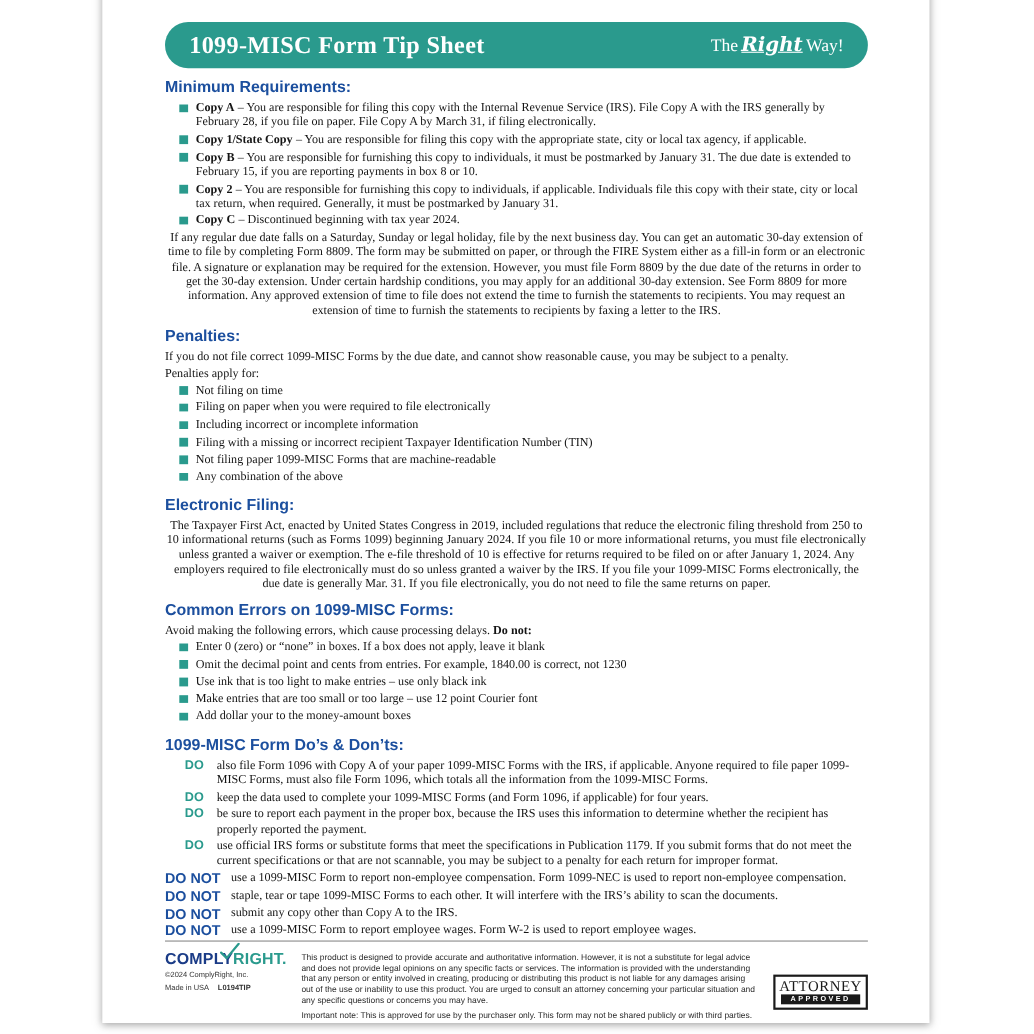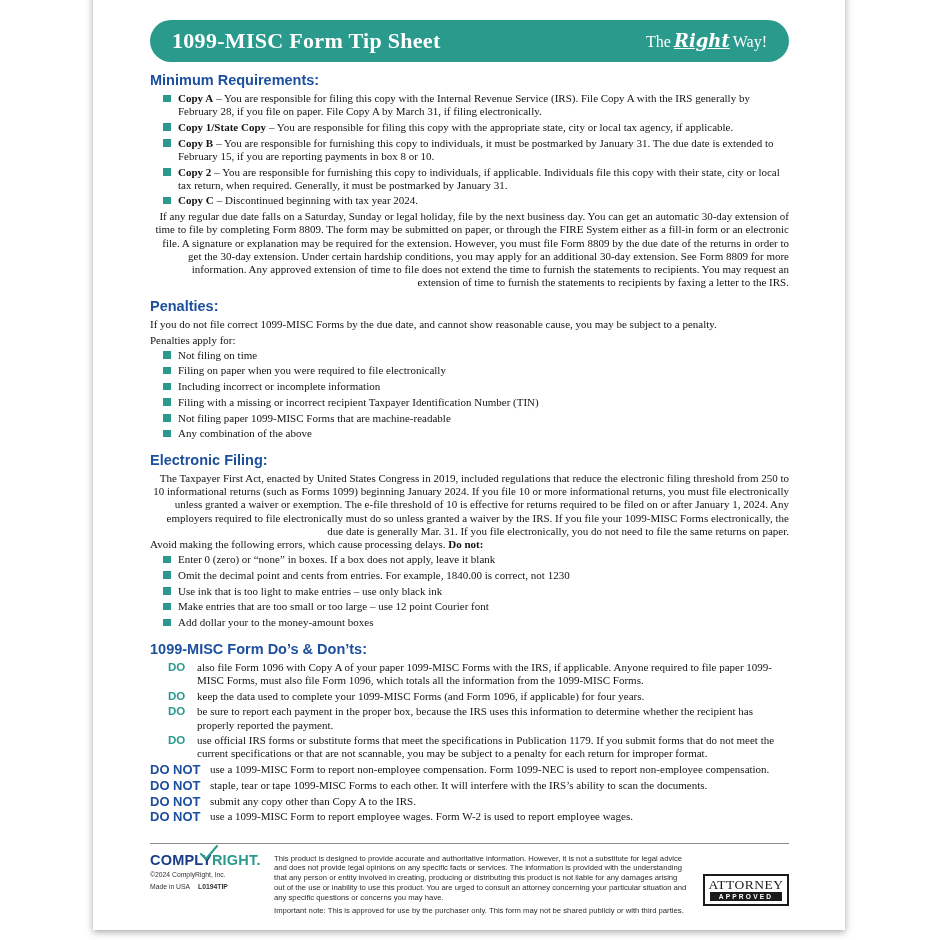--- a/index.html
+++ b/index.html
@@ -30,21 +30,21 @@
     font-family:"DejaVu Serif",serif;font-style:italic;font-weight:bold;font-size:18px;
     text-decoration:underline;margin:0 1px;
   }
   
   .sec-heading{
     font-family:"Liberation Sans",sans-serif;font-weight:bold;font-size:14.5px;line-height:17px;
     color:var(--heading-blue,#1C4F9E);margin:9px 0 3px 0;
   }
   .first .sec-heading{margin-top:10px;}
   .intro{margin:0 0 2px 0;}
-  .para{margin:2px 0 0 0;text-align:right;}
+  .para{margin:2px 0 0 0;text-align:center;}
   .b{font-weight:bold;}
   ul.sq-list{list-style:none;margin:2px 0 0 0;padding:0;}
   ul.sq-list li{position:relative;padding-left:28px;margin:0 0 2.5px 0;}
   .sq{
     position:absolute;left:13px;top:2.5px;width:7.5px;height:7.5px;
     background:var(--teal,#2A9A8D);display:inline-block;
   }
   ul.sq-list li b{margin-right:3px;}
   
   .do-item{position:relative;padding-left:47px;margin:0 0 2.5px 0;}
@@ -156,20 +156,21 @@
           </li>
         </ul>
     </div>
 
     <div class="section">
       <div class="sec-heading">Electronic Filing:</div>
       <div class="para">The Taxpayer First Act, enacted by United States Congress in 2019, included regulations that reduce the electronic filing threshold from 250 to 10 informational returns (such as Forms 1099) beginning January 2024. If you file 10 or more informational returns, you must file electronically unless granted a waiver or exemption. The e-file threshold of 10 is effective for returns required to be filed on or after January 1, 2024. Any employers required to file electronically must do so unless granted a waiver by the IRS. If you file your 1099-MISC Forms electronically, the due date is generally Mar. 31. If you file electronically, you do not need to file the same returns on paper.</div>
     </div>
 
     <div class="section">
+      <div class="sec-heading">Common Errors on 1099-MISC Forms:</div>
       <div class="intro"><span>Avoid making the following errors, which cause processing delays. </span><span class="b">Do not:</span></div>
       <ul class="sq-list">
 
           <li>
             <span class="sq"></span><span>Enter 0 (zero) or “none” in boxes. If a box does not apply, leave it blank</span>
           </li>
 
           <li>
             <span class="sq"></span><span>Omit the decimal point and cents from entries. For example, 1840.00 is correct, not 1230</span>
           </li>

